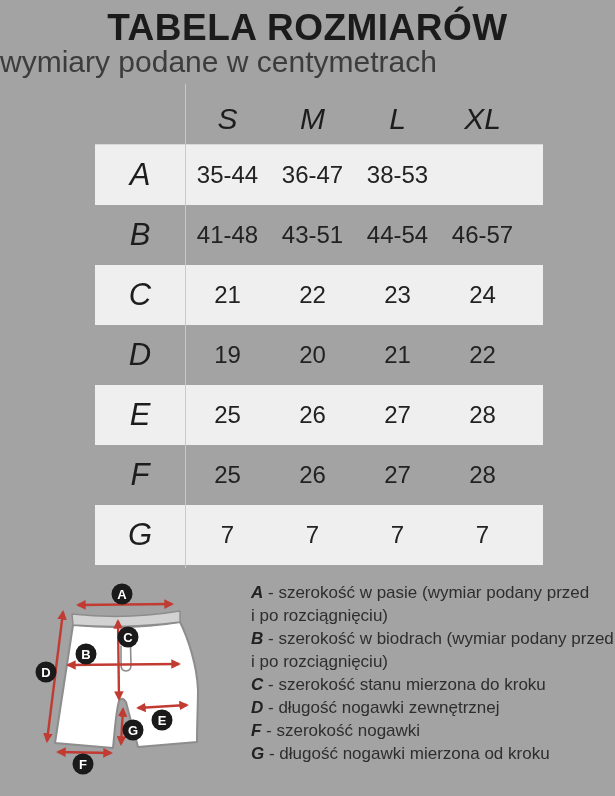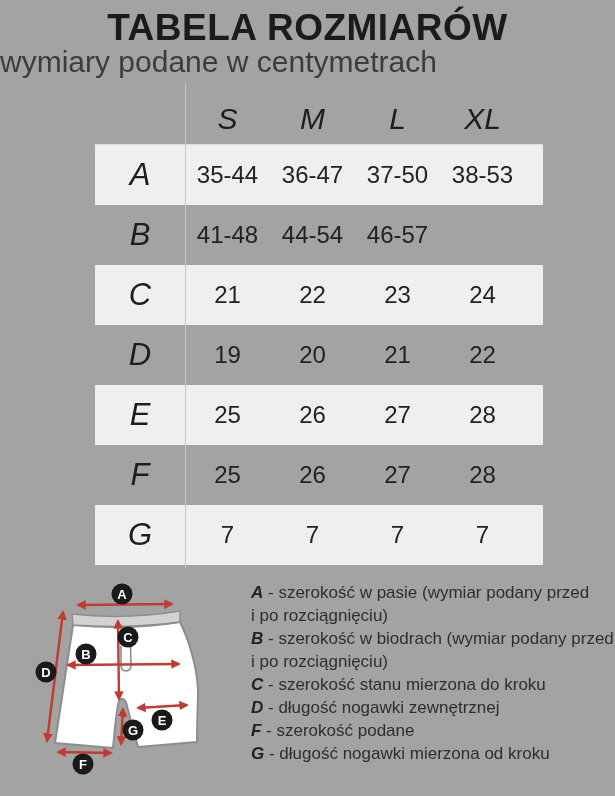--- a/index.html
+++ b/index.html
@@ -48,26 +48,26 @@
       <div class="hcell">S</div>
       <div class="hcell">M</div>
       <div class="hcell">L</div>
       <div class="hcell">XL</div>
     </div>
 
     <div class="trow stripe">
       <div class="rlabel">A</div>
       <div class="cell">35-44</div>
       <div class="cell">36-47</div>
-      <div class="cell">37-50</div>
       <div class="cell">38-53</div>
     </div>
     <div class="trow">
       <div class="rlabel">B</div>
       <div class="cell">41-48</div>
+      <div class="cell">43-51</div>
       <div class="cell">44-54</div>
       <div class="cell">46-57</div>
     </div>
     <div class="trow stripe">
       <div class="rlabel">C</div>
       <div class="cell">21</div>
       <div class="cell">22</div>
       <div class="cell">23</div>
       <div class="cell">24</div>
     </div>
@@ -152,17 +152,17 @@
     </g>
   </svg>
 
   <div class="legend">
     <div class="lline"><b>A</b><span> - szerokość w pasie (wymiar podany przed</span></div>
     <div class="lline"><b></b><span>i po rozciągnięciu)</span></div>
     <div class="lline"><b>B</b><span> - szerokość w biodrach (wymiar podany przed</span></div>
     <div class="lline"><b></b><span>i po rozciągnięciu)</span></div>
     <div class="lline"><b>C</b><span> - szerokość stanu mierzona do kroku</span></div>
     <div class="lline"><b>D</b><span> - długość nogawki zewnętrznej</span></div>
-    <div class="lline"><b>F</b><span> - szerokość podane</span></div>
+    <div class="lline"><b>F</b><span> - szerokość nogawki</span></div>
     <div class="lline"><b>G</b><span> - długość nogawki mierzona od kroku</span></div>
   </div>
 
 </div>
 
 </body></html>

